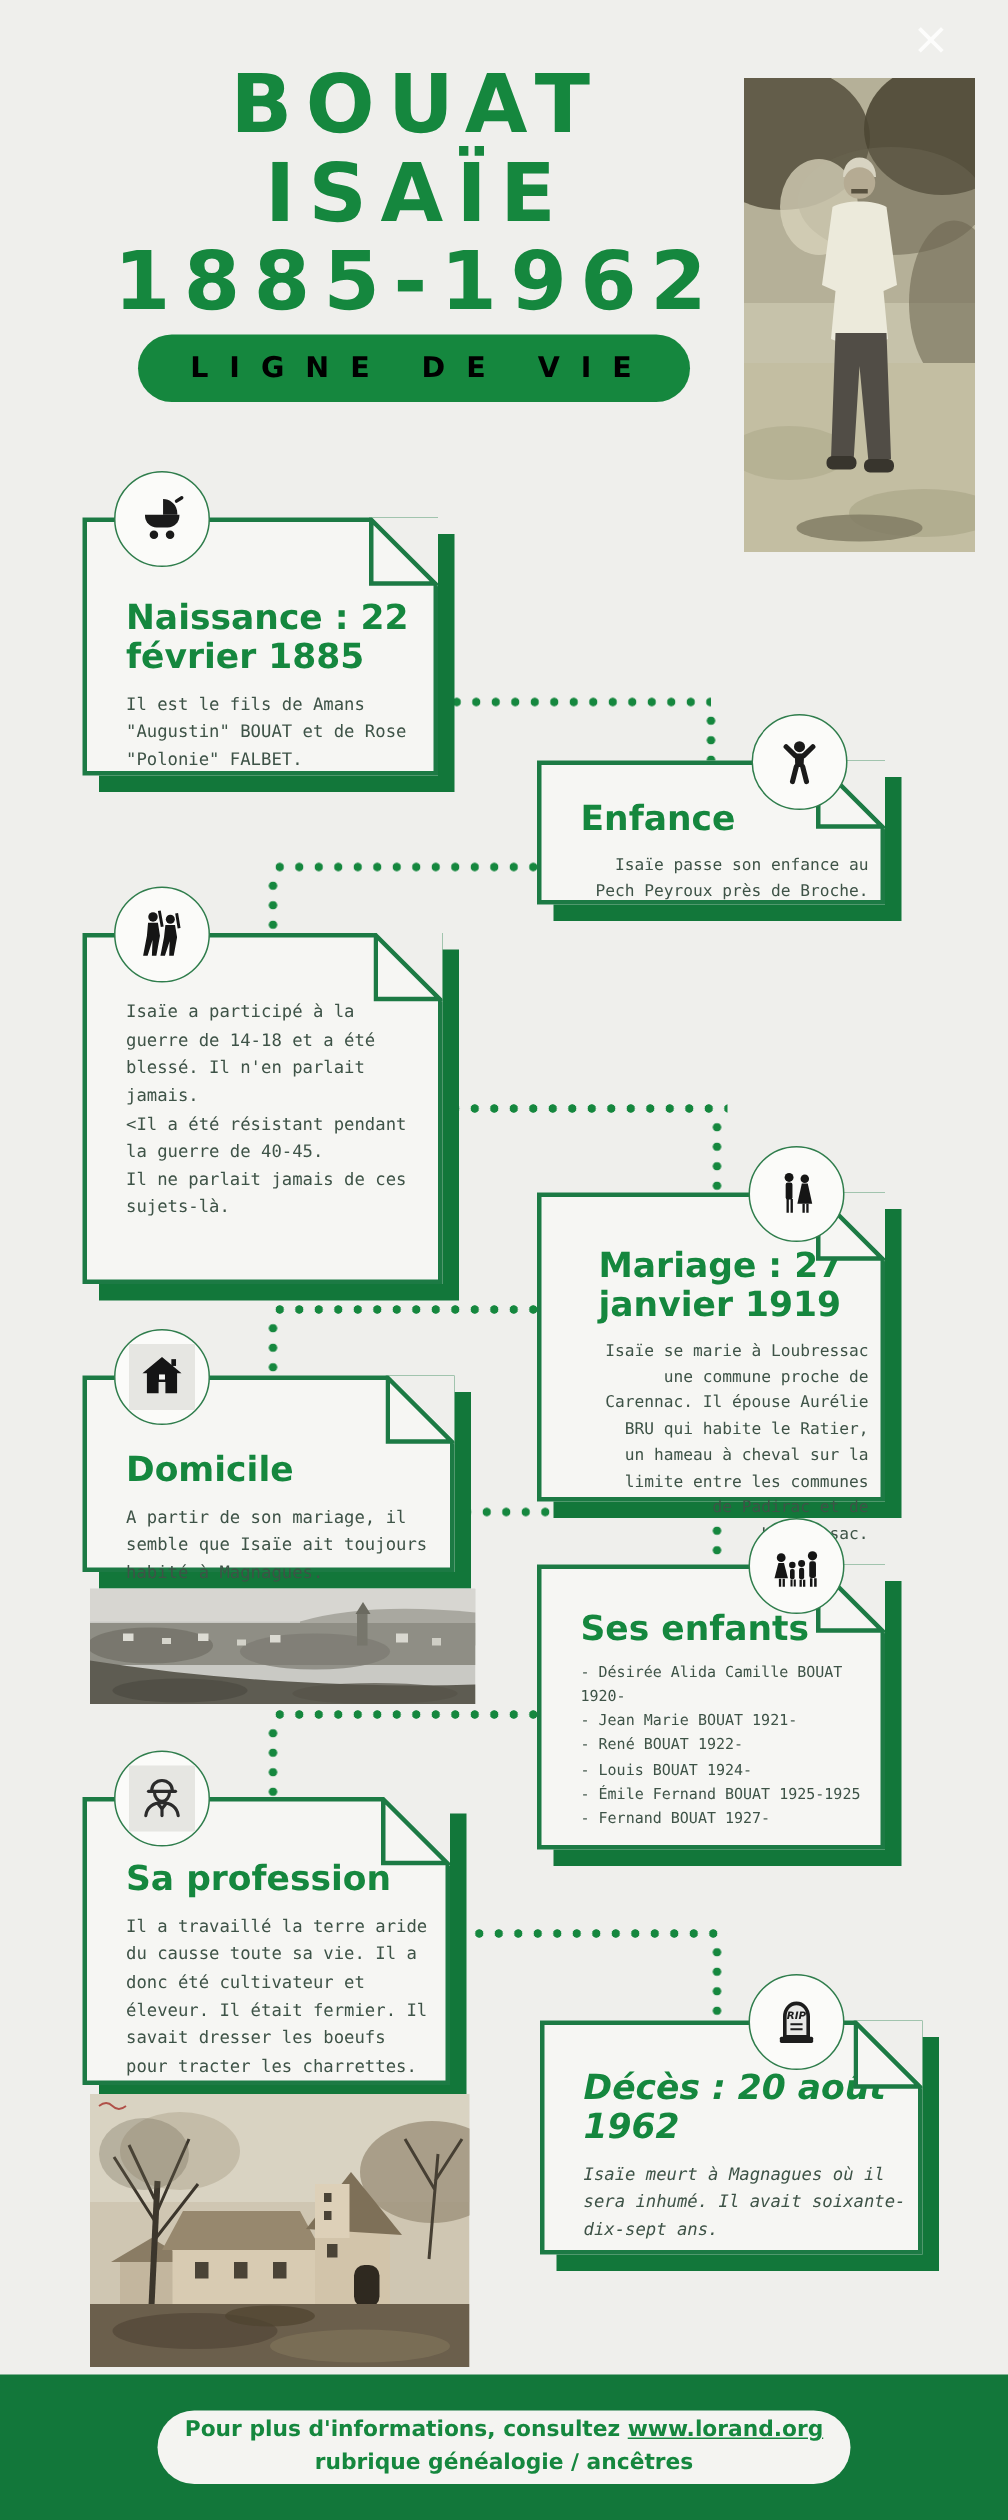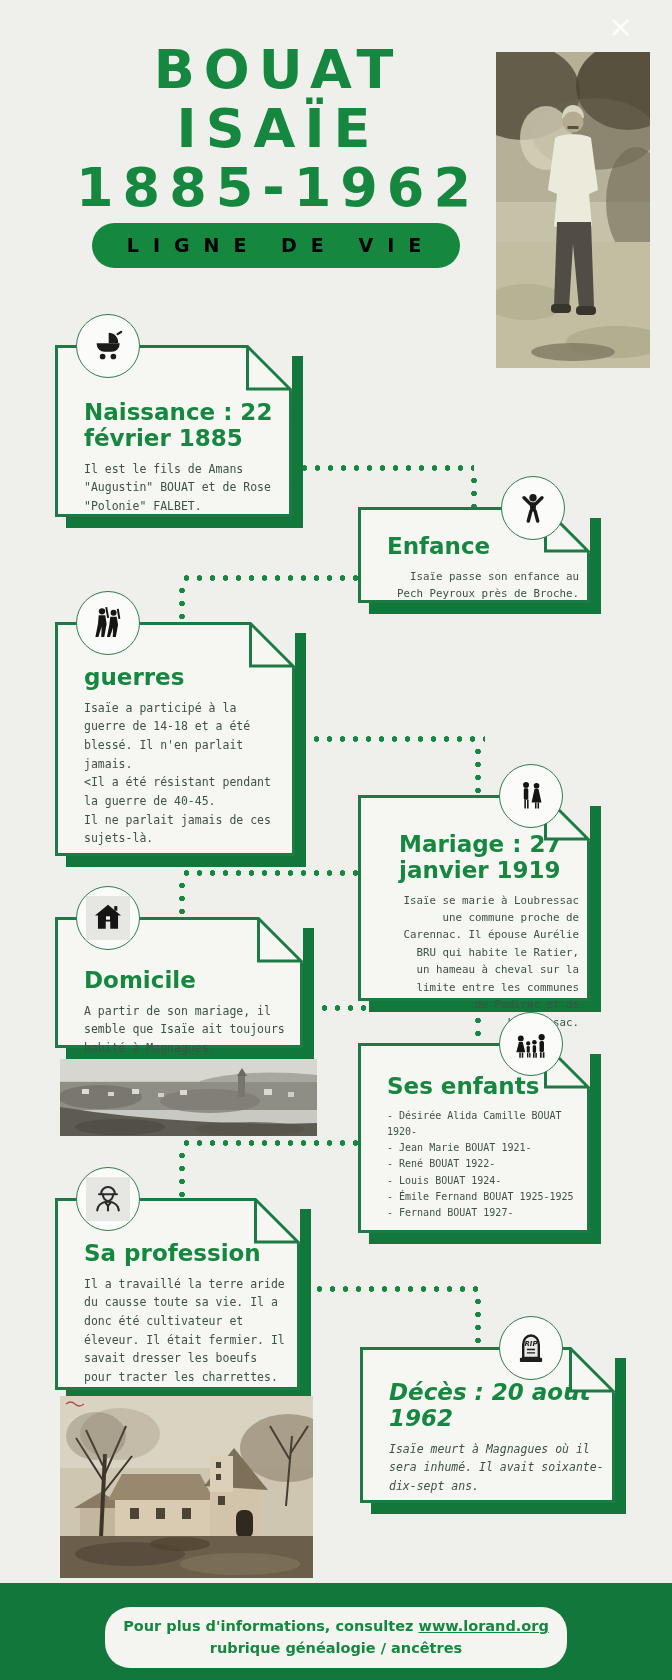--- a/index.html
+++ b/index.html
@@ -45,21 +45,21 @@
           background-size:13px 6px;background-repeat:repeat-x;}
   .dots-v{position:absolute;width:6px;
           background-image:radial-gradient(circle,var(--green) 2.6px,transparent 3px);
           background-size:6px 13px;background-repeat:repeat-y;}
 
   
   .photo{position:absolute;display:block;}
 
   
   .footer-bar{position:absolute;left:0;top:1583px;width:672px;height:97px;background:var(--green-deep);}
-  .footer-pill{position:absolute;left:105px;top:24px;width:462px;height:61px;border-radius:25px;
+  .footer-pill{position:absolute;left:105px;top:24px;width:462px;height:49px;border-radius:25px;
                background:#F4F4F1;color:var(--green);font-weight:700;font-size:14.5px;
                text-align:center;display:flex;flex-direction:column;justify-content:center;line-height:1.45;}
   .footer-pill a{color:var(--green);}
 </style>
 </head>
 <body>
 
 <div class="page">
 
   <div class="title-block">
@@ -153,21 +153,20 @@
         <circle cx="15.7" cy="5.2" r="2"></circle>
         <path d="M13.5 7.8h4.3l.9 5.4-1.5 8.2h-2l.2-6.4-2.1 6.4h-2l1.6-8.2z"></path>
         <path d="M10.8 1.4l1.3 7.2M18.5 2.6l1.1 6.6" stroke="#151515" stroke-width="1.3" fill="none"></path>
       </svg>
         </div>
     </div>
     <svg class="fold" width="46" height="46" viewBox="0 0 46 46">
       <polygon points="0,0 46,0 46,46" fill="#EFEFEC"></polygon>
       <polygon points="1.5,1.5 44,44 1.5,44" fill="#F6F6F3" stroke="#1C7A44" stroke-width="3"></polygon>
     </svg>
-    <div class="card-title">guerres</div>
     <div class="card-body">Isaïe a participé à la guerre de 14-18 et a été blessé. Il n'en parlait jamais.
 &lt;Il a été résistant pendant la guerre de 40-45.
 Il ne parlait jamais de ces sujets-là.</div>
   </div>
 
   <div class="card pad fs11" style="left:358px;top:795px;width:232px;height:206px;padding-top:34px;padding-left:38px;">
     <div class="icon-circle" style="left:138px;top:-34px;">
       <div class="icon-sq">
           <svg width="34" height="34" viewBox="0 0 24 24" fill="#151515">
         <circle cx="8.5" cy="4.2" r="2.1"></circle>

